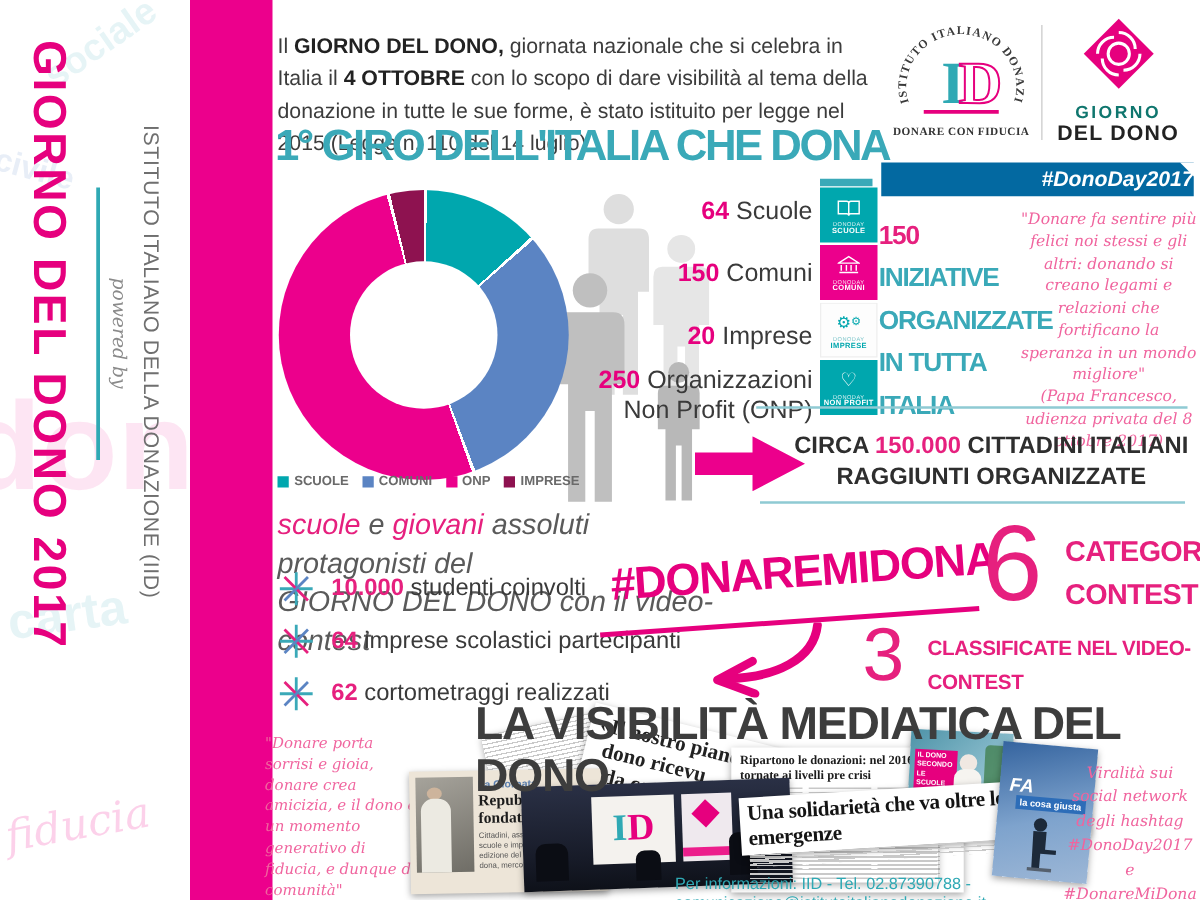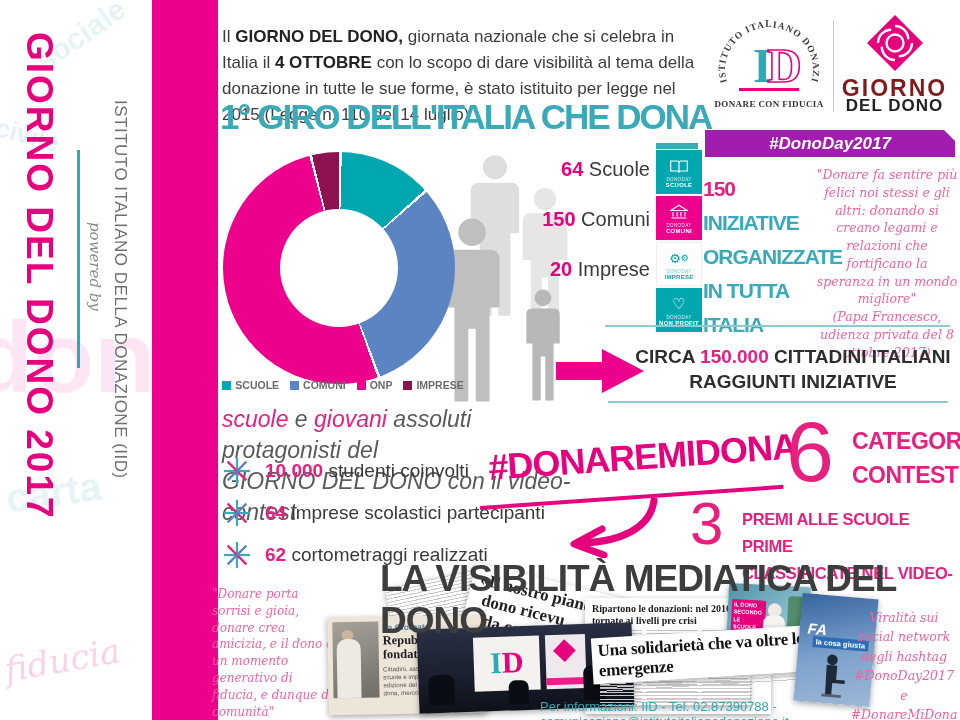--- a/index.html
+++ b/index.html
@@ -20,24 +20,24 @@
   .intro{left:222px;top:24px;width:489px;font-size:17px;line-height:26px;color:#3c3c3c;}
   .intro b{color:#222;}
   .giro{left:220px;top:97px;font-size:35px;font-weight:700;letter-spacing:-2px;color:#3AA9B8;}
   .giro-ul{left:656px;top:143px;width:42px;height:6px;background:#3AA9B8;}
 
   .logobox{left:705px;top:8px;width:250px;height:118px;background:#fff;display:flex;}
   .idlogo{width:128px;text-align:center;position:relative;}
   .id-tag{font-size:9px;font-weight:bold;color:#333;font-family:"Liberation Serif",serif;letter-spacing:.4px;margin-top:1px;}
   .logo-div{width:1px;background:#c9c9c9;height:92px;margin-top:12px;}
   .gddlogo{flex:1;text-align:center;padding-top:2px;}
-  .gdd1{font-size:23px;font-weight:bold;color:#7f1d1d;letter-spacing:2px;line-height:17px;}
+  .gdd1{font-size:14px;font-weight:bold;color:#0f766e;letter-spacing:2px;line-height:17px;}
   .gdd2{font-size:17px;font-weight:bold;color:#222;letter-spacing:1px;line-height:18px;}
-  .banner{left:705px;top:130px;width:250px;height:27px;background:#a21caf;color:#fff;
-          font-size:17px;font-weight:bold;font-style:italic;text-align:center;line-height:27px;}
+  .banner{left:705px;top:130px;width:250px;height:27px;background:#0369a1;color:#fff;
+          font-size:17px;font-weight:bold;font-style:italic;text-align:right;line-height:27px;}
   .banner:after{content:"";position:absolute;right:-1px;top:0;border-style:solid;
           border-width:0 12px 12px 0;border-color:transparent #ffffff transparent transparent;}
 
   
   .donut{left:223px;top:152px;width:232px;height:232px;border-radius:50%;}
   .donut-hole{position:absolute;left:57px;top:57px;width:118px;height:118px;border-radius:50%;background:#fff;}
   .legend{left:223px;top:379px;width:240px;display:flex;justify-content:center;gap:11px;
           font-size:10.5px;font-weight:bold;color:#6a6a6a;}
   .leg-item{display:flex;align-items:center;gap:4px;}
   .leg-sq{width:9px;height:9px;display:inline-block;}
@@ -188,20 +188,21 @@
       </span>
       <span class="leg-item">
         <span class="leg-sq" style="background: rgb(142, 18, 80);"></span>
         <span>IMPRESE</span>
       </span>
     </div>
 
   <div class="stat" style="left:460px;top:157px;"><span class="v">64</span><span> Scuole</span></div>
   <div class="stat" style="left:460px;top:207px;"><span class="v">150</span><span> Comuni</span></div>
   <div class="stat" style="left:460px;top:257px;"><span class="v">20</span><span> Imprese</span></div>
+  <div class="stat" style="left:460px;top:292px;"><span class="v">250</span><span> Organizzazioni Non Profit (ONP)</span></div>
 
   <div class="abs badges">
     <div class="badge badge-teal">
       <span class="ic">
         <svg width="20" height="14" viewBox="0 0 24 16">
             <path d="M2 2 h8 a2 2 0 0 1 2 2 a2 2 0 0 1 2-2 h8 v12 h-8 a2 2 0 0 0 -2 2 a2 2 0 0 0 -2-2 h-8 z M12 4 v10" fill="none" stroke="#fff" stroke-width="1.4"></path>
           </svg>
       </span>
       <span class="l1">DONODAY</span>
       <span class="l2">SCUOLE</span>
@@ -239,21 +240,21 @@
   </div>
 
   <div class="abs tealline" style="left:605px;top:325px;width:345px;"></div>
   <div class="abs tealline" style="left:608px;top:401px;width:340px;"></div>
 
   <svg class="abs" style="left:556px;top:349px;" width="88" height="44" viewBox="0 0 88 44">
     <path d="M0 13 h46 v-13 l42 22 -42 22 v-13 h-46 z" fill="#EC008C"></path>
   </svg>
   <div class="abs reach">
     <span>CIRCA </span><span class="n">150.000</span><span> CITTADINI ITALIANI</span><br>
-    <span>RAGGIUNTI INIZIATIVE</span>
+    <span>RAGGIUNTI ORGANIZZATE</span>
   </div>
 
   <div class="abs lead">
     <span class="p">scuole</span><span> e </span><span class="p">giovani</span><span> assoluti protagonisti del</span><br>
     <span>GIORNO DEL DONO con il video-contest</span>
   </div>
 
   <div class="bullet" style="top:456px;">
     <svg width="30" height="30" viewBox="0 0 32 32">
       <line x1="16" y1="2" x2="16" y2="30" stroke="#3AA9B8" stroke-width="2.4"></line>
@@ -289,21 +290,20 @@
     <path d="M46 31 L18 46 L48 57" stroke="#E6007E" stroke-width="7" fill="none" stroke-linecap="round" stroke-linejoin="round"></path>
   </svg>
 
   <div class="abs bignum six">6</div>
   <div class="abs catlines">
     <div>CATEGORIE</div>
     <div>CONTEST</div>
   </div>
   <div class="abs bignum three">3</div>
   <div class="abs przlines">
-    <div>PREMI ALLE SCUOLE PRIME</div>
     <div>CLASSIFICATE NEL VIDEO-CONTEST</div>
   </div>
 
   <div class="abs media-title">LA VISIBILITÀ MEDIATICA DEL DONO</div>
 
   <div class="abs matta script">
     <div>"Donare porta sorrisi e gioia, donare crea amicizia, e il dono è un momento generativo di fiducia, e dunque di comunità"</div>
 
   </div>
 

